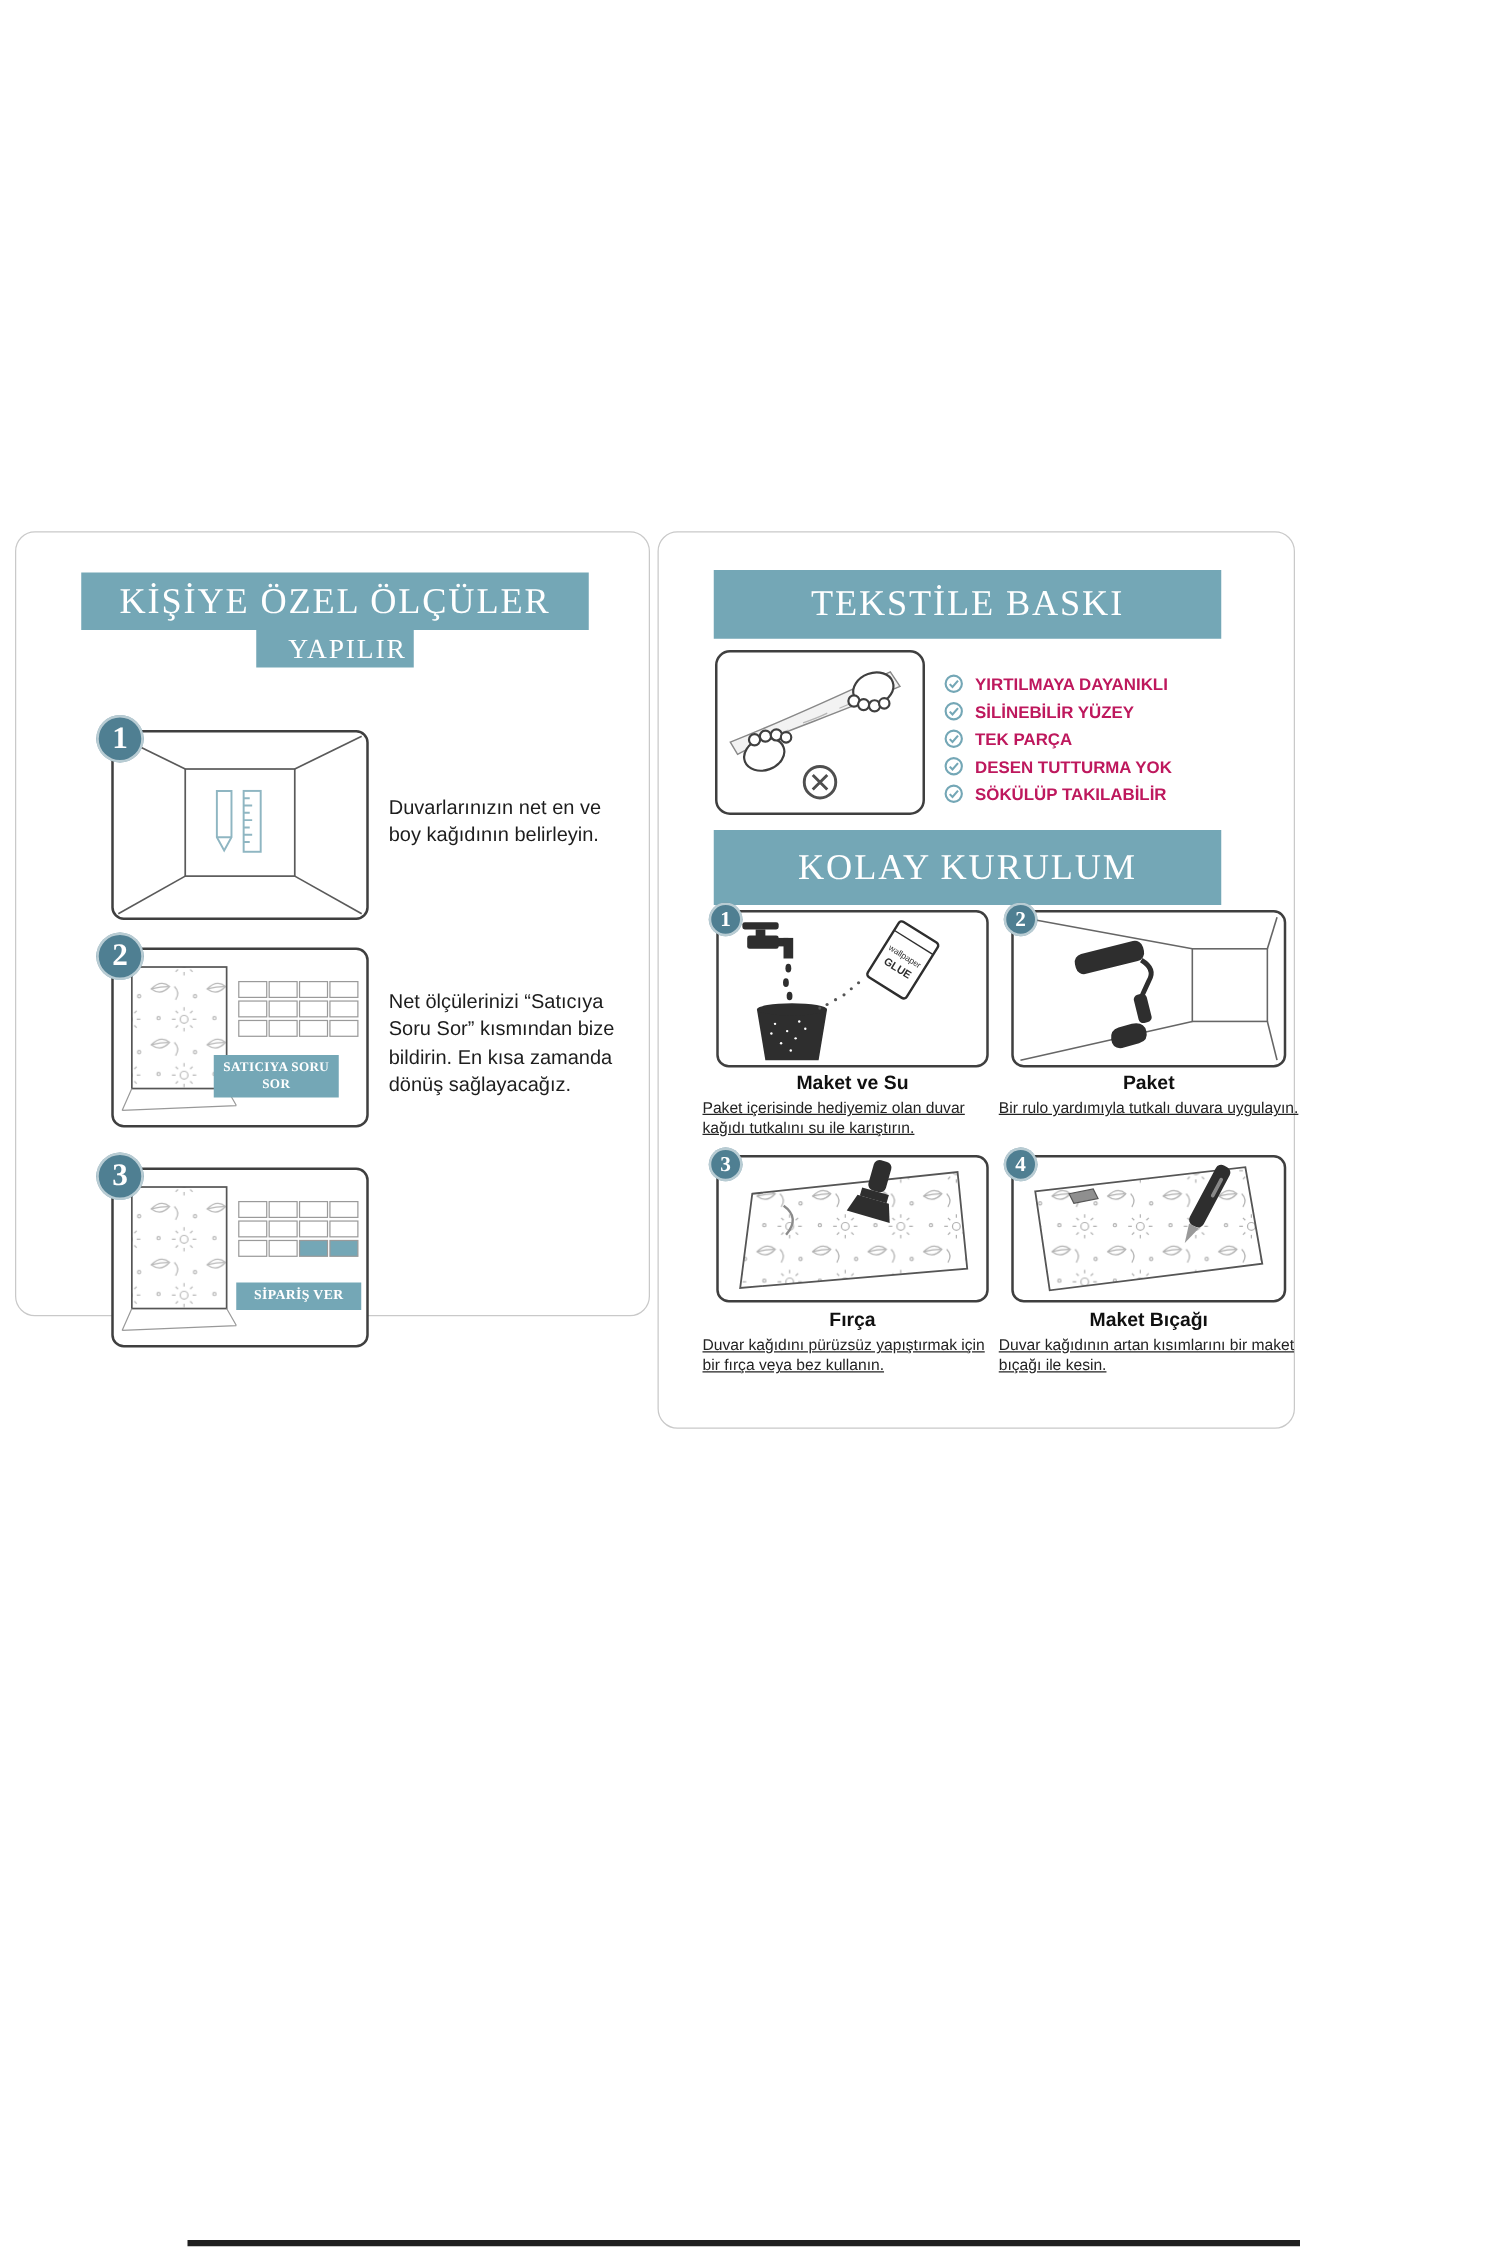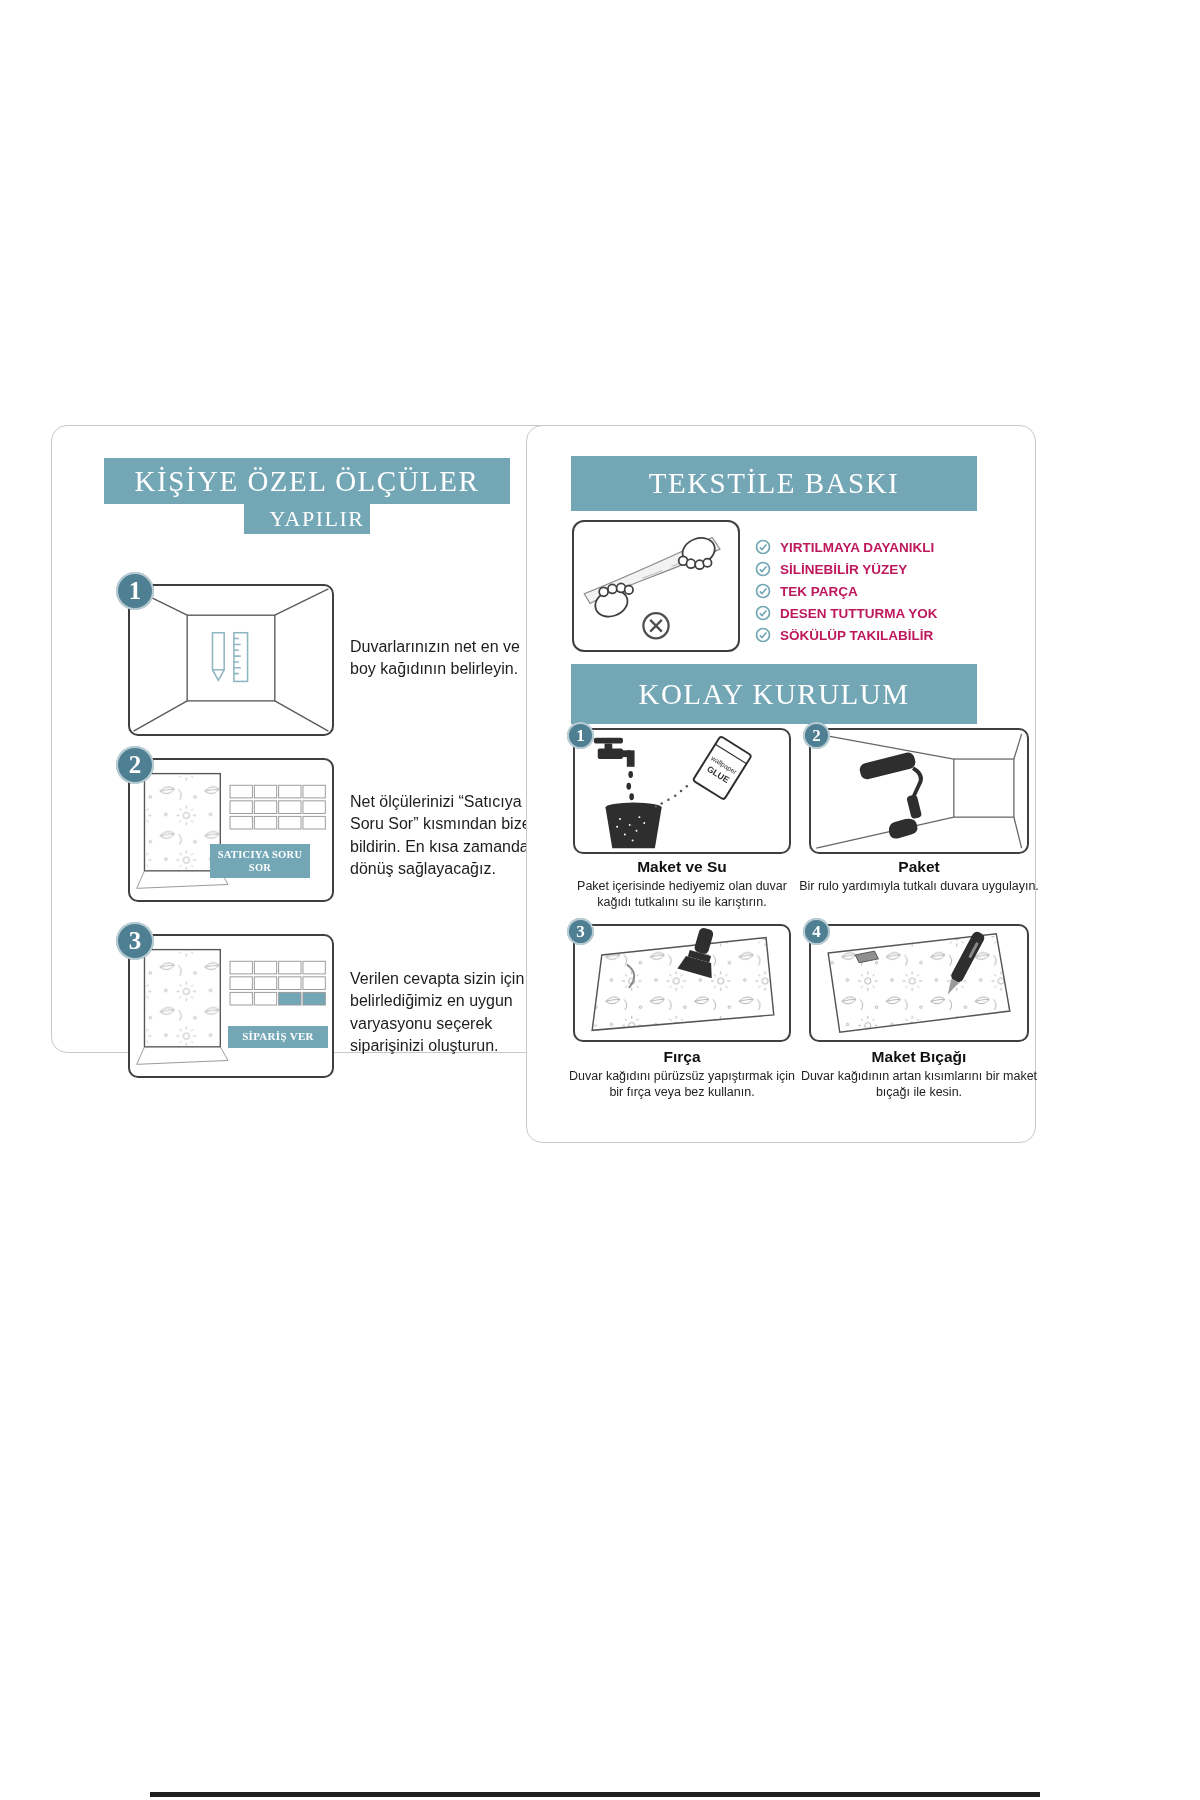--- a/index.html
+++ b/index.html
@@ -10,21 +10,21 @@
   *{margin:0;padding:0;box-sizing:border-box;}
   html,body{background:#ffffff;}
   body{
     width:1200px;height:1800px;position:relative;
     font-family:"Liberation Sans", sans-serif;color:#222;
   }
   .canvas{position:absolute;inset:0;background:#fff;overflow:hidden;}
   .panel{
     position:absolute;background:#fff;border:1px solid #c9c9c9;border-radius:16px;
   }
-  #left-panel{left:12px;top:425px;width:508px;height:628px;margin-left:39px;}
+  #left-panel{left:12px;top:425px;width:508px;height:628px;}
   #right-panel{left:526px;top:425px;width:510px;height:718px;}
   .banner{
     position:absolute;background:var(--accent);color:#fff;
     font-family:"Liberation Serif", serif;letter-spacing:1.5px;
     display:flex;align-items:center;justify-content:center;
     white-space:nowrap;font-size:29px;
   }
   .num-circle{
     position:absolute;border-radius:50%;background:var(--accent-dark);color:#fff;
     font-family:"Liberation Serif", serif;font-weight:bold;
@@ -53,21 +53,21 @@
     display:flex;align-items:center;gap:9px;height:22px;
     font-weight:bold;font-size:13.5px;color:#be185d;
   }
   .check svg{display:block;}
   .check circle,.check path{stroke:var(--accent);}
   .ku-title{
     position:absolute;font-weight:bold;font-size:15.5px;color:#101010;
     text-align:center;
   }
   .ku-desc{
-    position:absolute;font-size:12.5px;color:#232323;text-align:center;line-height:1.3;
+    position:absolute;font-size:12.5px;color:#232323;line-height:1.3;text-decoration:underline;
   }
   .bottom-line{
     position:absolute;left:150px;top:1792px;width:890px;height:5px;background:#1f1f1f;
   }
 </style>
 </head>
 <body>
 
 <div class="canvas">
 
@@ -179,21 +179,20 @@
             <rect x="127" y="58" width="23" height="13"></rect>
           <rect x="152" y="58" width="23" height="13" fill="#74a7b6"></rect>
             <rect x="177" y="58" width="23" height="13" fill="#74a7b6"></rect>
         </g>
       </svg>
       <div class="mini-btn" style="left:98px;top:90px;width:100px;height:22px;font-size:11px;">SİPARİŞ VER</div>
       <svg class="pointer" style="left:180px;top:104px;" viewBox="0 0 18 20">
         <path d="M6 11 V4 a1.8 1.8 0 0 1 3.6 0 v5 l4.8 1.1 a2.2 2.2 0 0 1 1.7 2.4 l-.5 3.2 a2.6 2.6 0 0 1 -2.6 2.2 h-3.6 a3.2 3.2 0 0 1 -2.5 -1.2 l-3 -3.8 a1.6 1.6 0 0 1 2.3 -2.2 z" fill="#fff" stroke="#222" stroke-width="1.3"></path>
       </svg>
     </div>
-    <p class="step-text" style="left:298px;top:542px;width:200px;">Verilen cevapta sizin için belirlediğimiz en uygun varyasyonu seçerek siparişinizi oluşturun.</p>
   </section>
 
   <section class="panel" id="right-panel">
 
     <div class="banner" style="left:44px;top:30px;width:406px;height:55px;">
       <span>TEKSTİLE BASKI</span>
     </div>
 
     <div class="illus" style="left:45px;top:94px;width:168px;height:132px;border-radius:12px;">
       <svg viewBox="0 0 168 132">

